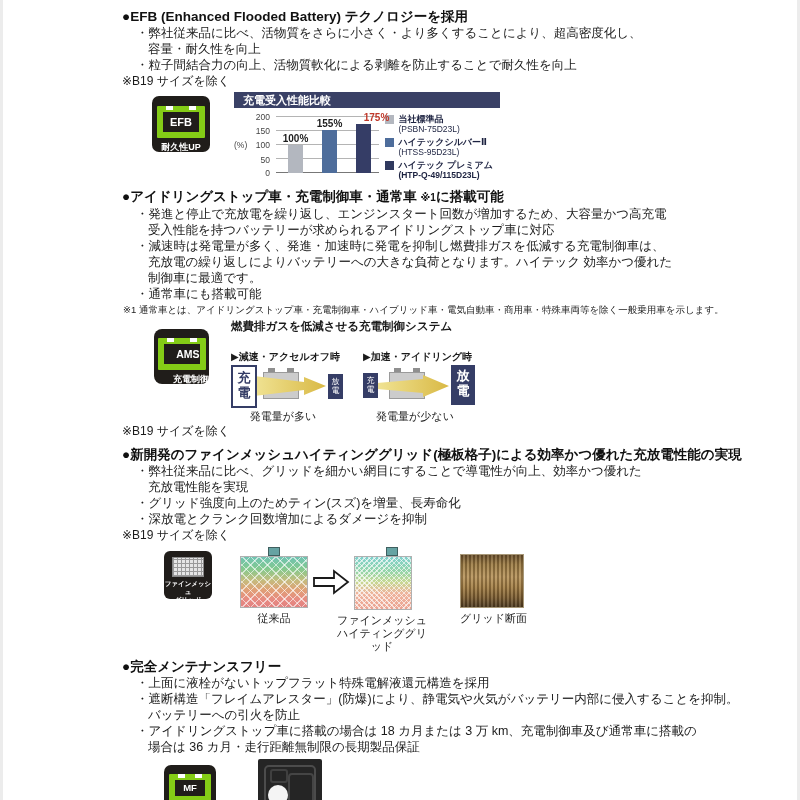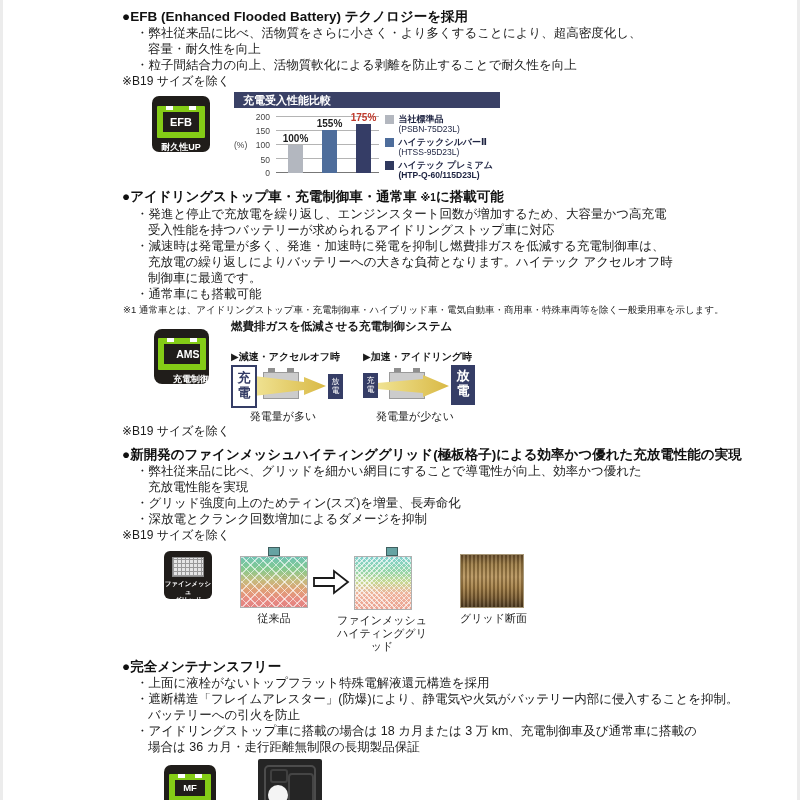--- a/index.html
+++ b/index.html
@@ -146,56 +146,56 @@
                 <div class="gridline" style="bottom: 51px;"></div>
                 <div class="ytick" style="bottom: 46.5px;">150</div>
                 <div class="gridline" style="bottom: 65px;"></div>
                 <div class="ytick" style="bottom: 60.5px;">200</div>
                 <div class="ylab" style="bottom: 32.5px;">(%)</div>
                 <div class="bar" style="left: 54px; bottom: 9px; height: 28px; background: rgb(179, 183, 191);"></div>
                 <div class="barlab" style="left: 41px; bottom: 38px; color: rgb(29, 29, 29);">100%</div>
                 <div class="bar" style="left: 88px; bottom: 9px; height: 43.4px; background: rgb(78, 109, 155);"></div>
                 <div class="barlab" style="left: 75px; bottom: 53.4px; color: rgb(29, 29, 29);">155%</div>
                 <div class="bar" style="left: 122px; bottom: 9px; height: 49px; background: rgb(53, 61, 102);"></div>
-                <div class="barlab" style="left: 109px; bottom: 59px; color: rgb(192, 57, 43); margin-top: 47px;">175%</div>
+                <div class="barlab" style="left: 122px; bottom: 59px; color: rgb(192, 57, 43); margin-top: 47px;">175%</div>
               </div>
             <div class="chart-legend">
                 <div class="leg-item">
                   <div class="leg-sq" style="background: rgb(179, 183, 191);"></div>
                   <div>
                     <div class="leg-name">当社標準品</div>
                     <div class="leg-code">(PSBN-75D23L)</div>
                   </div>
                 </div>
                 <div class="leg-item">
                   <div class="leg-sq" style="background: rgb(78, 109, 155);"></div>
                   <div>
                     <div class="leg-name">ハイテックシルバーⅡ</div>
                     <div class="leg-code">(HTSS-95D23L)</div>
                   </div>
                 </div>
                 <div class="leg-item">
                   <div class="leg-sq" style="background: rgb(48, 57, 95);"></div>
                   <div>
                     <div class="leg-name">ハイテック プレミアム</div>
-                    <div class="leg-code bold">(HTP-Q-60/115D23L)</div>
+                    <div class="leg-code bold">(HTP-Q-49/115D23L)</div>
                   </div>
                 </div>
               </div>
           </div>
         </div>
       </div>
     </section>
 
     <section class="sec2">
       <h3><span>●アイドリングストップ車・充電制御車・通常車 </span><span class="sup">※1</span><span>に搭載可能</span></h3>
       <div class="line">・発進と停止で充放電を繰り返し、エンジンスタート回数が増加するため、大容量かつ高充電</div>
       <div class="line cont">受入性能を持つバッテリーが求められるアイドリングストップ車に対応</div>
       <div class="line">・減速時は発電量が多く、発進・加速時に発電を抑制し燃費排ガスを低減する充電制御車は、</div>
-      <div class="line cont">充放電の繰り返しによりバッテリーへの大きな負荷となります。ハイテック アクセルオフ時</div>
+      <div class="line cont">充放電の繰り返しによりバッテリーへの大きな負荷となります。ハイテック 効率かつ優れた</div>
       <div class="line cont">制御車に最適です。</div>
       <div class="line">・通常車にも搭載可能</div>
       <div class="footnote">※1 通常車とは、アイドリングストップ車・充電制御車・ハイブリッド車・電気自動車・商用車・特殊車両等を除く一般乗用車を示します。</div>
 
       <div class="icons2-row">
 
         <div class="sq-icon ams">
           <div class="batt-glyph" style="width:36px;height:20px;font-size:10.5px;line-height:20px;margin-top:9px;">
             <span>AMS</span>
           </div>

